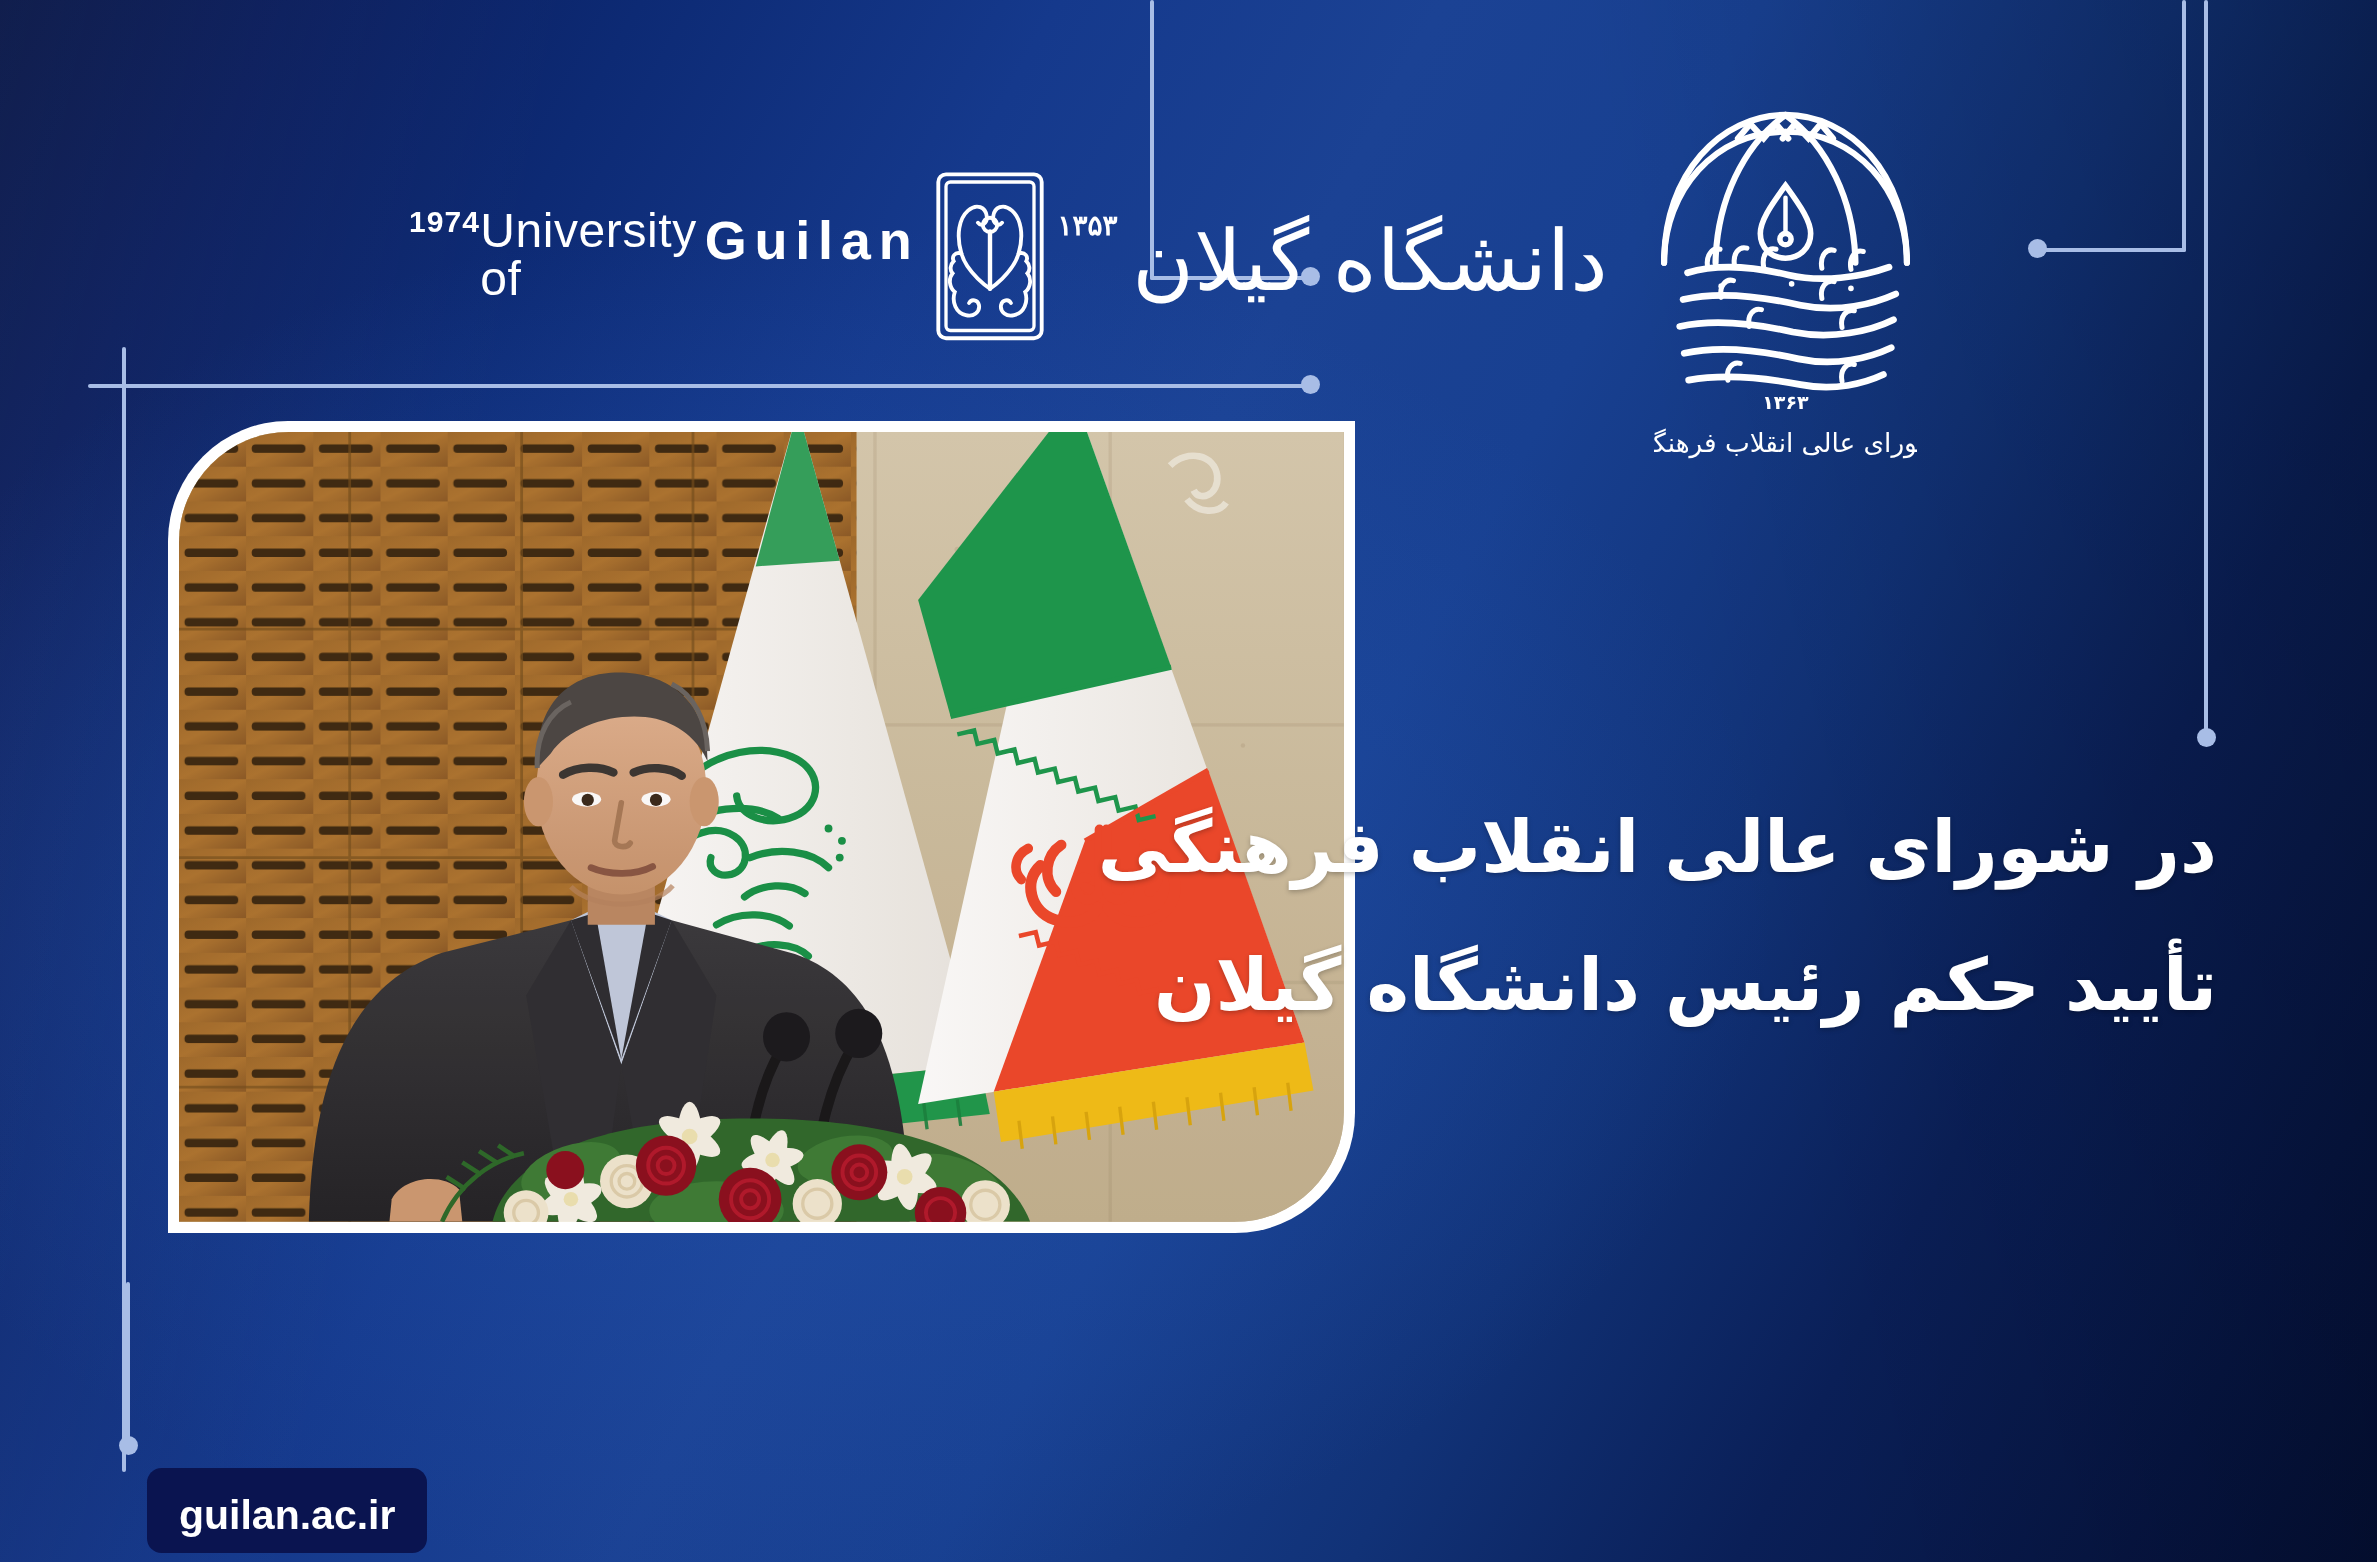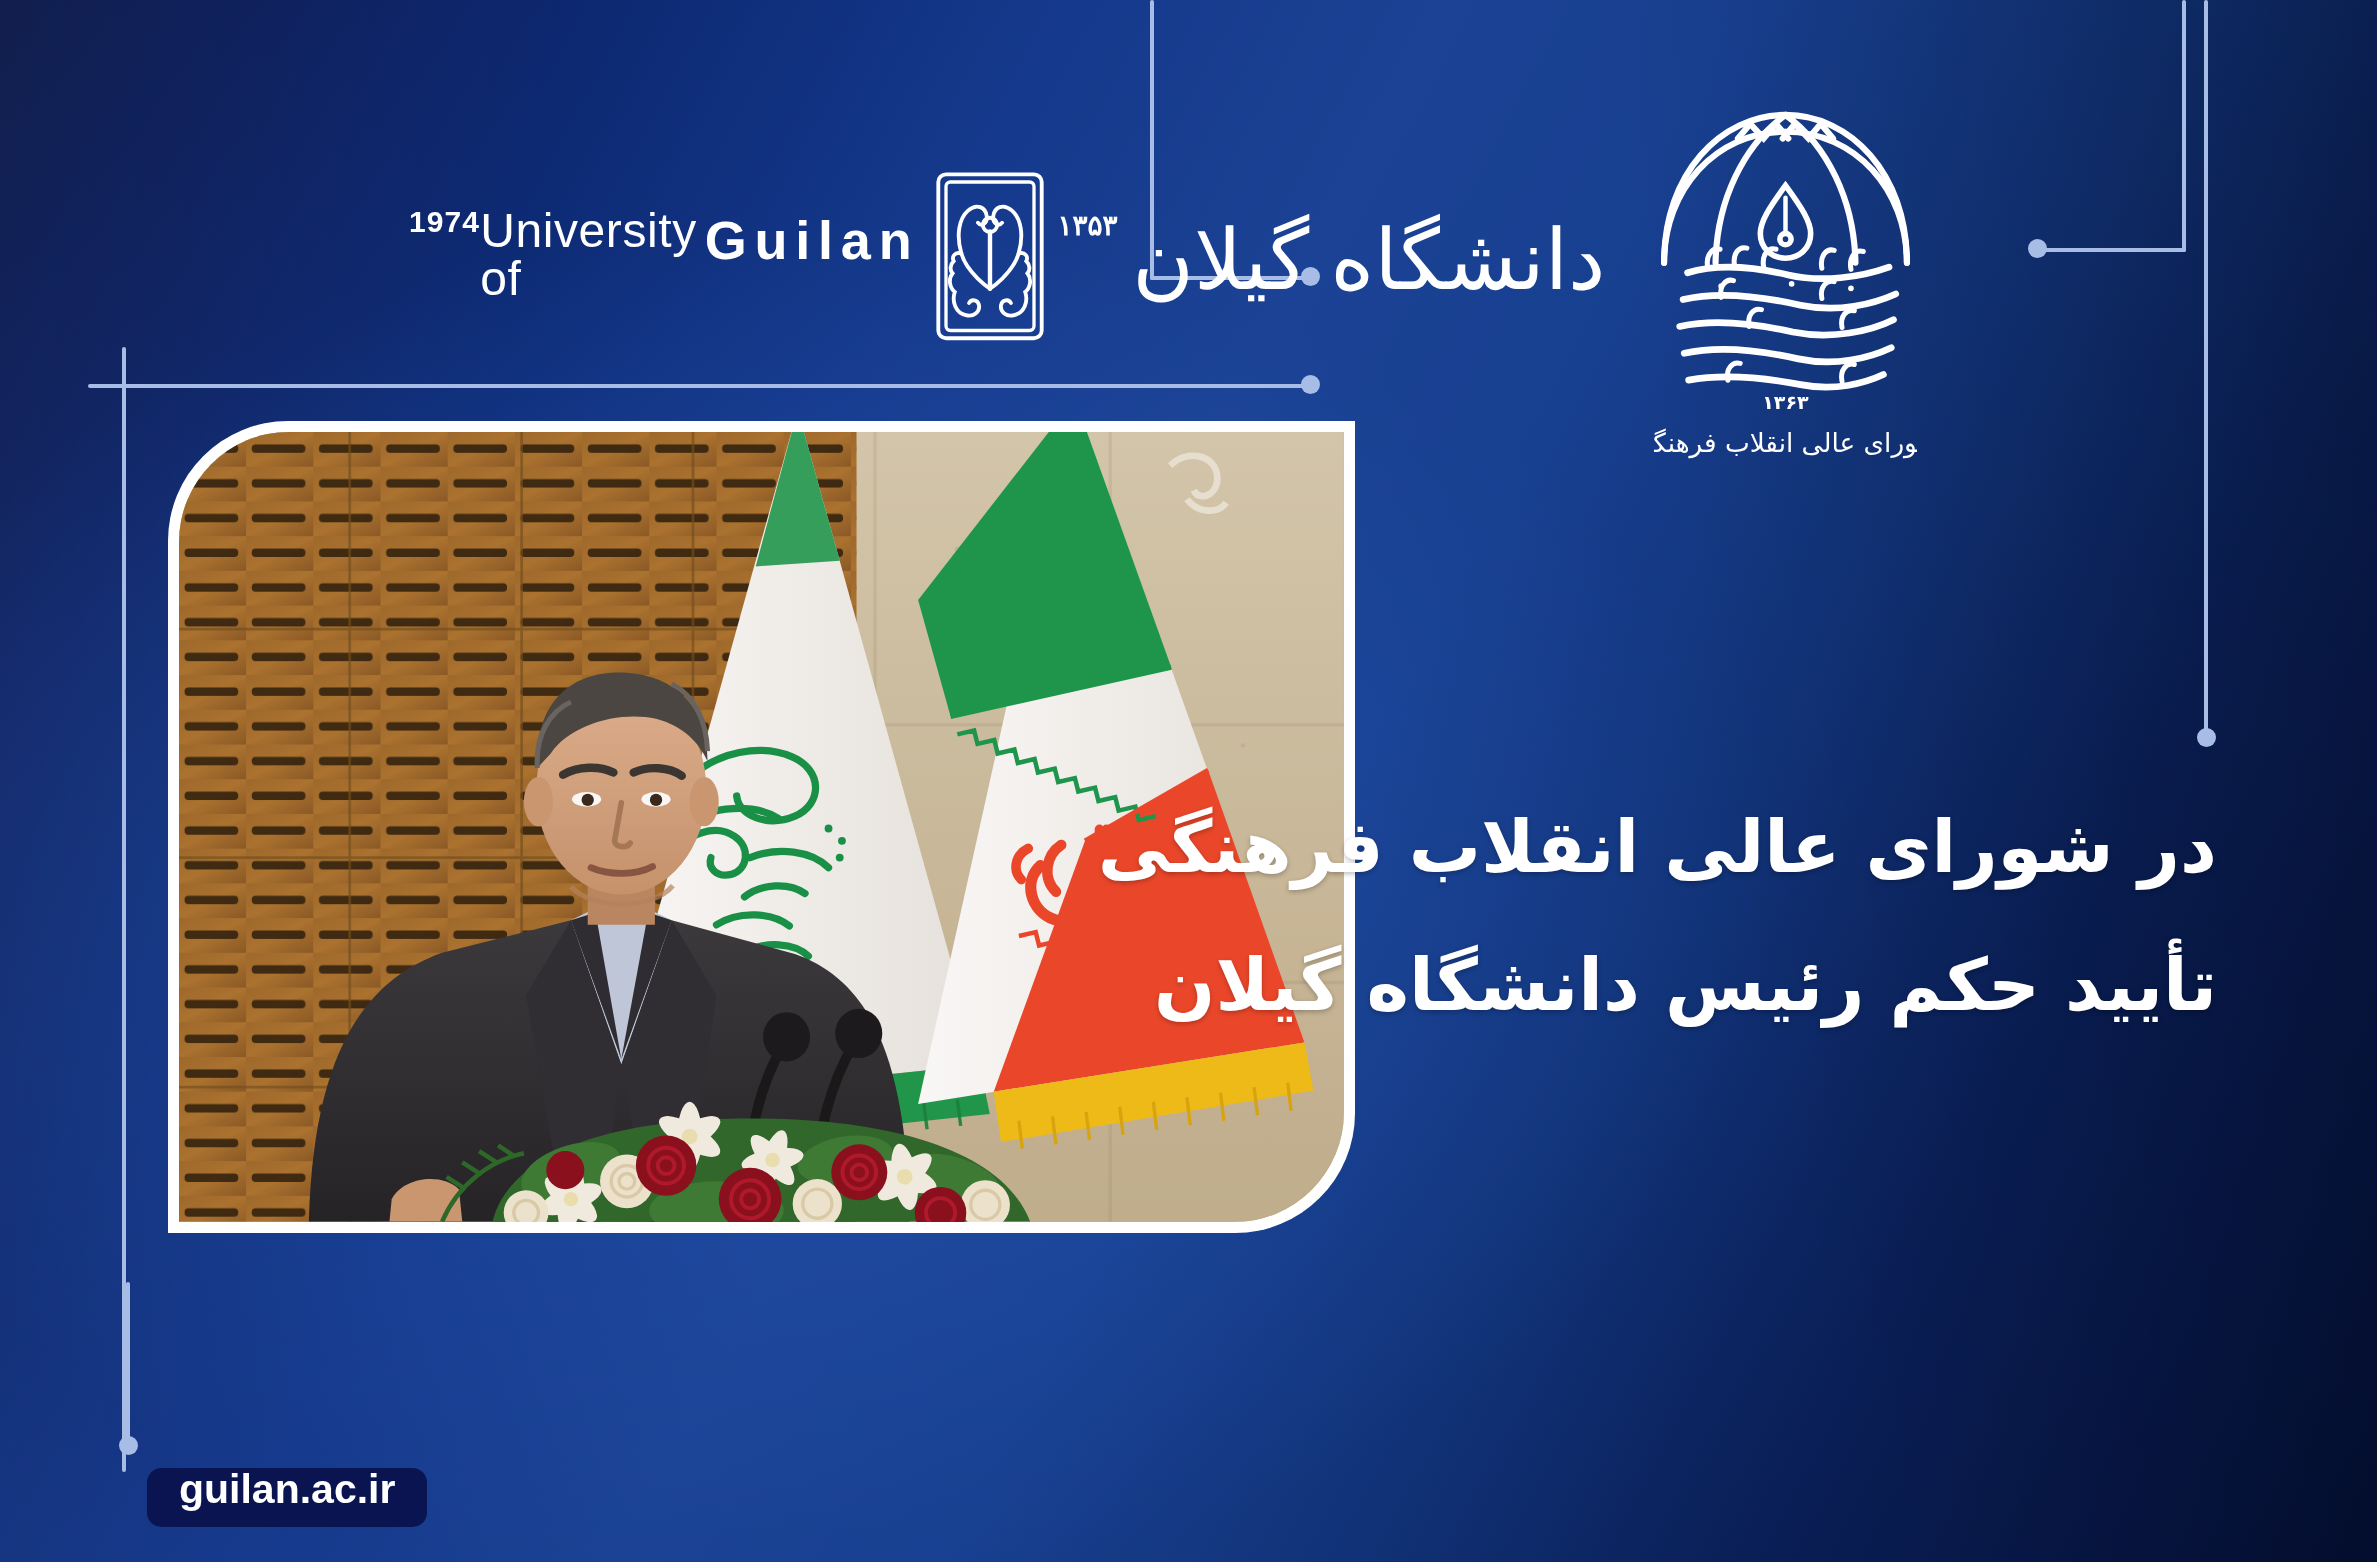--- a/index.html
+++ b/index.html
@@ -73,21 +73,21 @@
   .ug-fa-year{
     color:#fff; font-size:28px; font-weight:700;
     margin:0 14.6px 0 12.3px; align-self:flex-start; margin-top:47px;
     direction:rtl;
   }
   .ug-fa{
     color:#fff; font-size:84px; font-weight:400;
     direction:rtl; line-height:1;
     margin-top:13.4px;
     white-space:nowrap;
-    font-family:Liberation Serif, serif;
+    font-family:Liberation Sans, sans-serif;
   }
 
   .sccr-logo{
     position:absolute; left:1654px; top:78px;
     width:263px; height:392px;
   }
 
   
   .photo-frame{
     position:absolute;
@@ -124,21 +124,21 @@
   }
   .headline div{ white-space:nowrap; }
 
   
   .url-badge{
     position:absolute;
     left:147px; top:1468px;
     background:#0a1450;
     color:#ffffff;
     border-radius:14.6px;
-    padding:1px 32px 17px 32px;
+    padding:27px 32px 17px 32px;
     font-size:41px;
     font-weight:700;
     letter-spacing:0px;
     direction:ltr;
     line-height:1;
   }
 </style>
 </head>
 <body>
 

